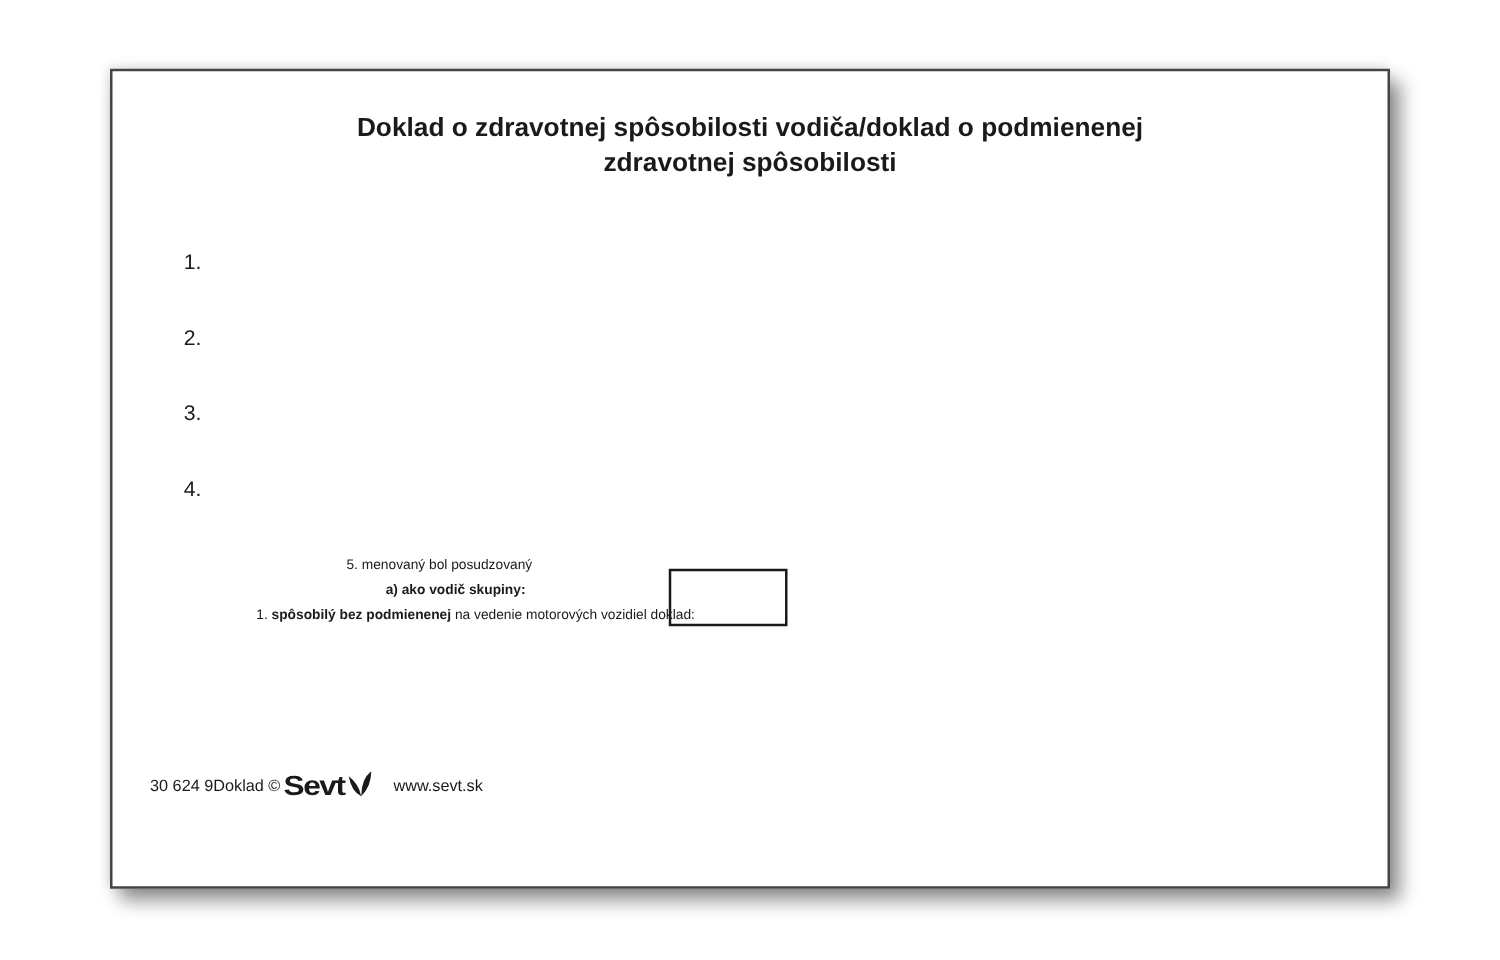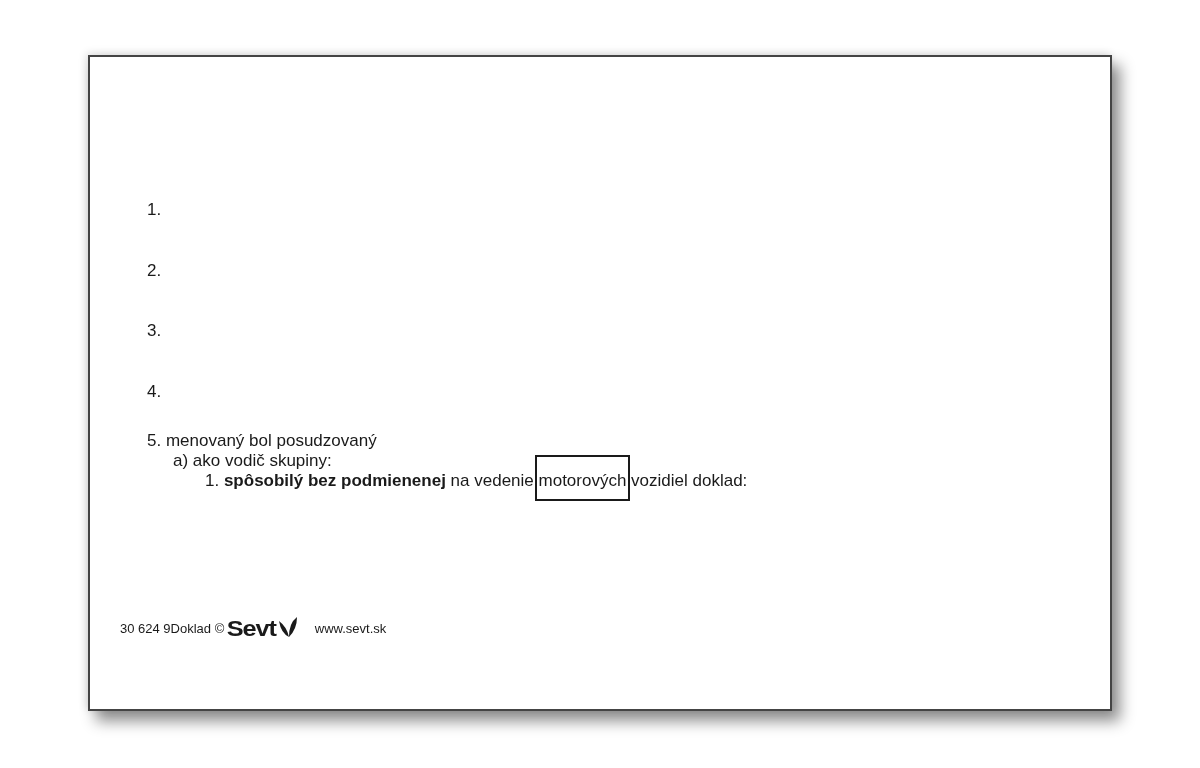--- a/index.html
+++ b/index.html
@@ -1,33 +1,37 @@
 <!DOCTYPE html>
 <html><head>
 <meta charset="utf-8">
 <style>
   html, body { margin:0; padding:0; }
   body { width:1200px; height:768px; background:#ffffff; position:relative; overflow:hidden; font-family:"Liberation Sans", sans-serif; color:#1a1a1a; }
   .card { position:absolute; left:88px; top:55px; width:1020px; height:652px; background:#fff; border:2px solid #444; box-shadow: 8px 10px 14px rgba(0,0,0,0.45), -2px -2px 8px rgba(0,0,0,0.12); }
   .title { position:absolute; left:0; top:32px; width:100%; text-align:center; font-weight:bold; font-size:21px; line-height:28px; }
   .num { position:absolute; left:57px; font-size:17px; }
   .n1 { top:143px; } .n2 { top:204px; } .n3 { top:264px; } .n4 { top:325px; }
-  .s5 { position:absolute; left:57px; top:374px; font-size:17px; line-height:20px; }
-  .sub { padding-left:26px; }
+  .s5 { position:absolute; left:57px; top:385px; font-size:11px; line-height:20px;text-align:center; }
+  .sub { padding-left:26px;font-weight:bold; }
   .subsub { padding-left:58px; }
   .box { position:absolute; left:445px; top:398px; width:91px; height:42px; border:2px solid #1a1a1a; }
   .footer { position:absolute; left:30px; top:558px; font-size:13px; display:flex; align-items:center; }
   .footer .code { margin-right:0; }
   .logo { font-family:"Liberation Sans", sans-serif; font-weight:900; font-size:22px; letter-spacing:-1px; margin:0 4px 0 6px; transform:scaleX(1.15); display:inline-block; }
   .leaf { display:inline-block; margin-right:14px; }
 </style>
 </head>
 <body>
 
 <div class="card">
+  <div class="title">
+    <div>Doklad o zdravotnej spôsobilosti vodiča/doklad o podmienenej</div>
+    <div>zdravotnej spôsobilosti</div>
+  </div>
 
   <div class="num n1">1.</div>
   <div class="num n2">2.</div>
   <div class="num n3">3.</div>
   <div class="num n4">4.</div>
 
   <div class="s5">
     <div>5. menovaný bol posudzovaný</div>
     <div class="sub">a) ako vodič skupiny:</div>
     <div class="subsub"><span>1. </span><b>spôsobilý bez podmienenej</b><span> na vedenie motorových vozidiel doklad:</span></div>

